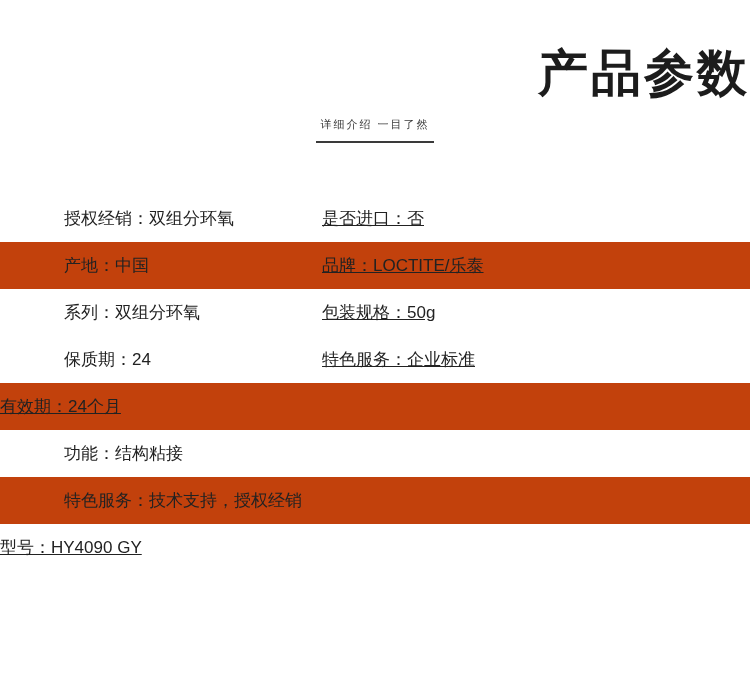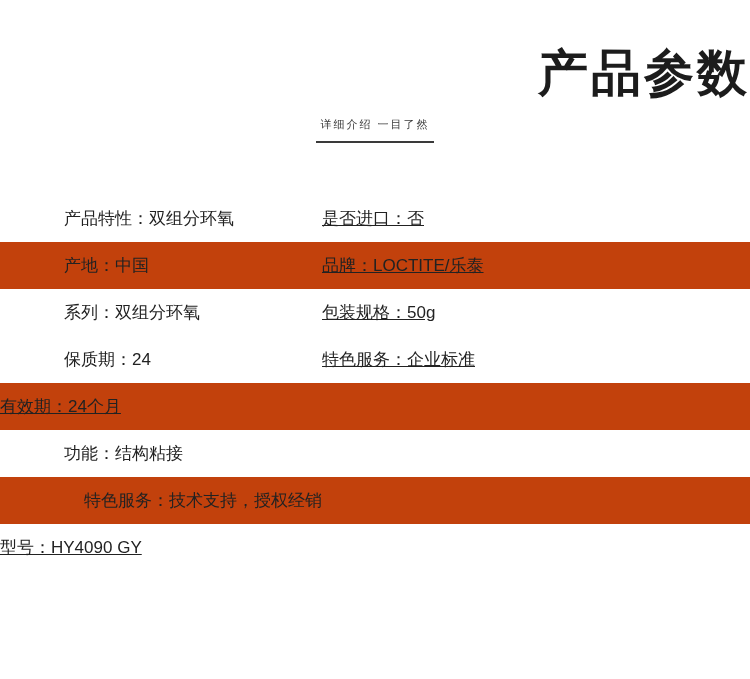--- a/index.html
+++ b/index.html
@@ -73,21 +73,21 @@
     width: 322px;
     padding-left: 64px;
   }
   .cell.right {
     width: 428px;
     padding-left: 0px;
     text-decoration: underline;
   }
   .cell.full {
     width: 750px;
-    padding-left: 84px;
+    padding-left: 64px;
   }
   .label {
     color: #222222;
   }
   .value {
     color: #222222;
   }
 </style>
 </head>
 <body>
@@ -98,21 +98,21 @@
     <h1 class="main-title">产品参数</h1>
     <div class="subtitle-wrap">
       <span class="subtitle">详细介绍 一目了然</span>
     </div>
   </div>
 
   <div class="table">
 
     <div class="row plain">
       <div class="cell left">
-        <span class="label">产品特性：</span><span class="value">双组分环氧</span>
+        <span class="label">授权经销：</span><span class="value">双组分环氧</span>
       </div>
       <div class="cell right">
         <span class="label">是否进口：</span><span class="value">否</span>
       </div>
     </div>
 
     <div class="row shaded">
       <div class="cell left">
         <span class="label">产地：</span><span class="value">中国</span>
       </div>

